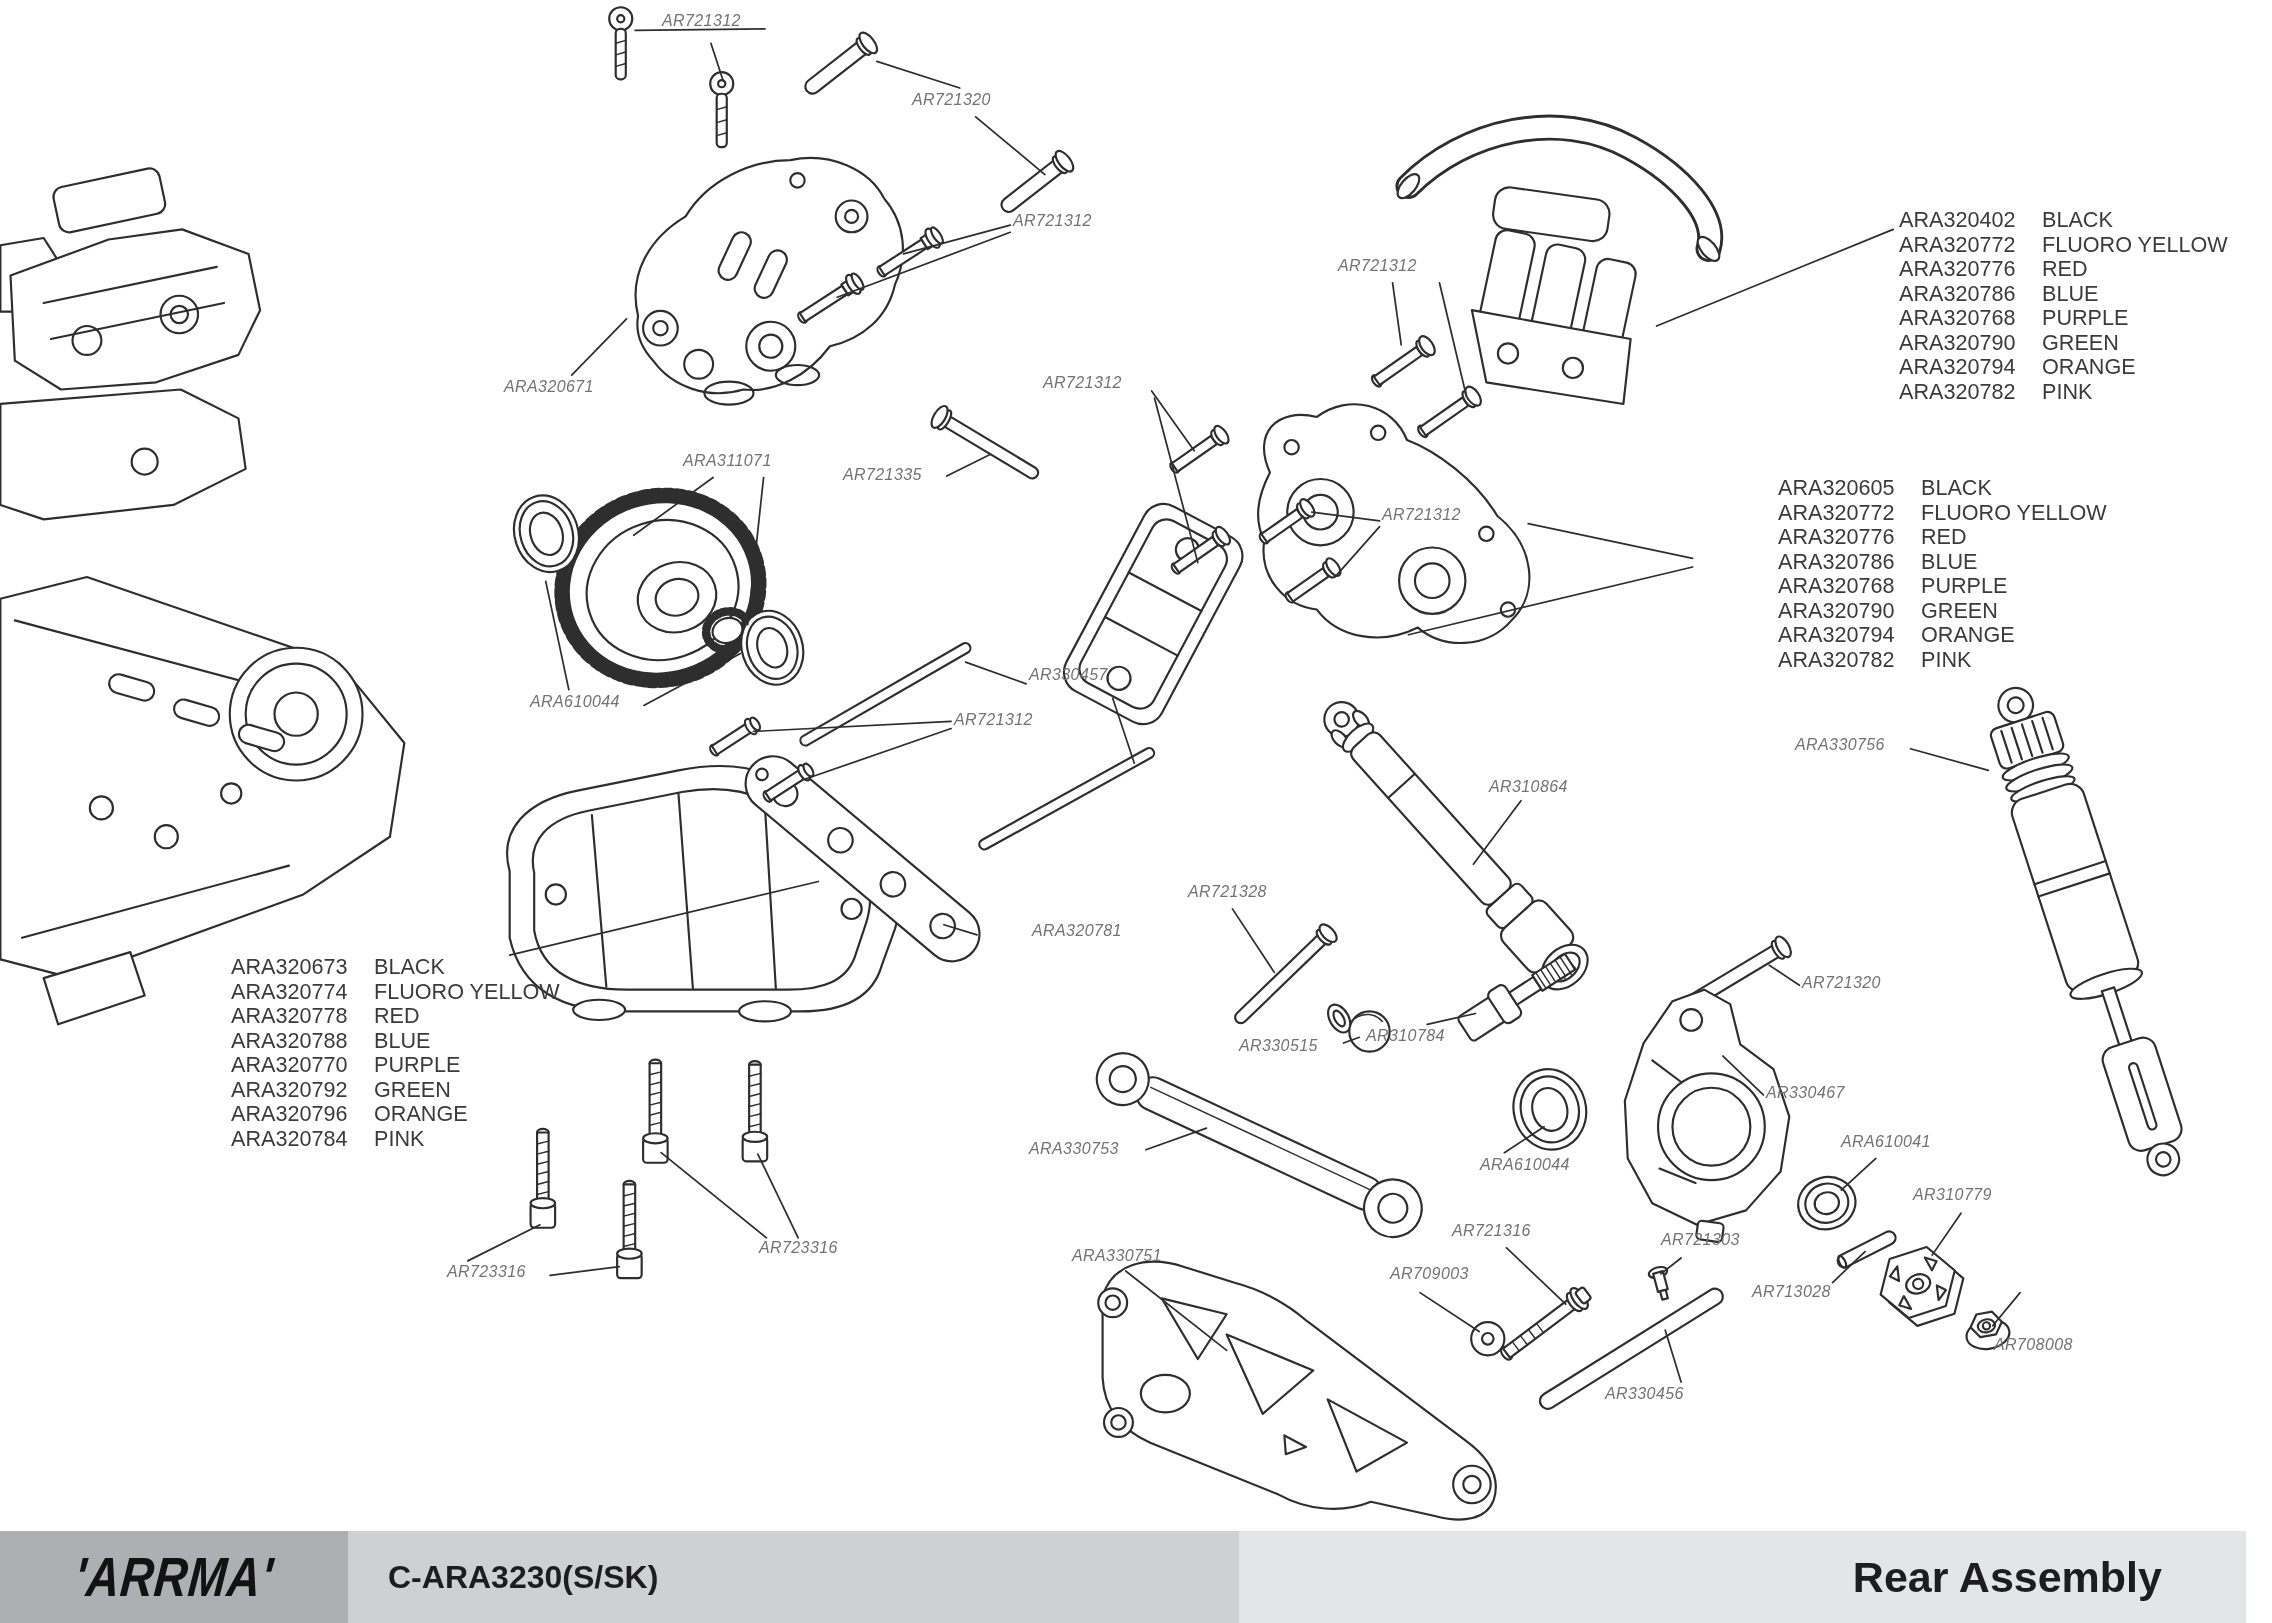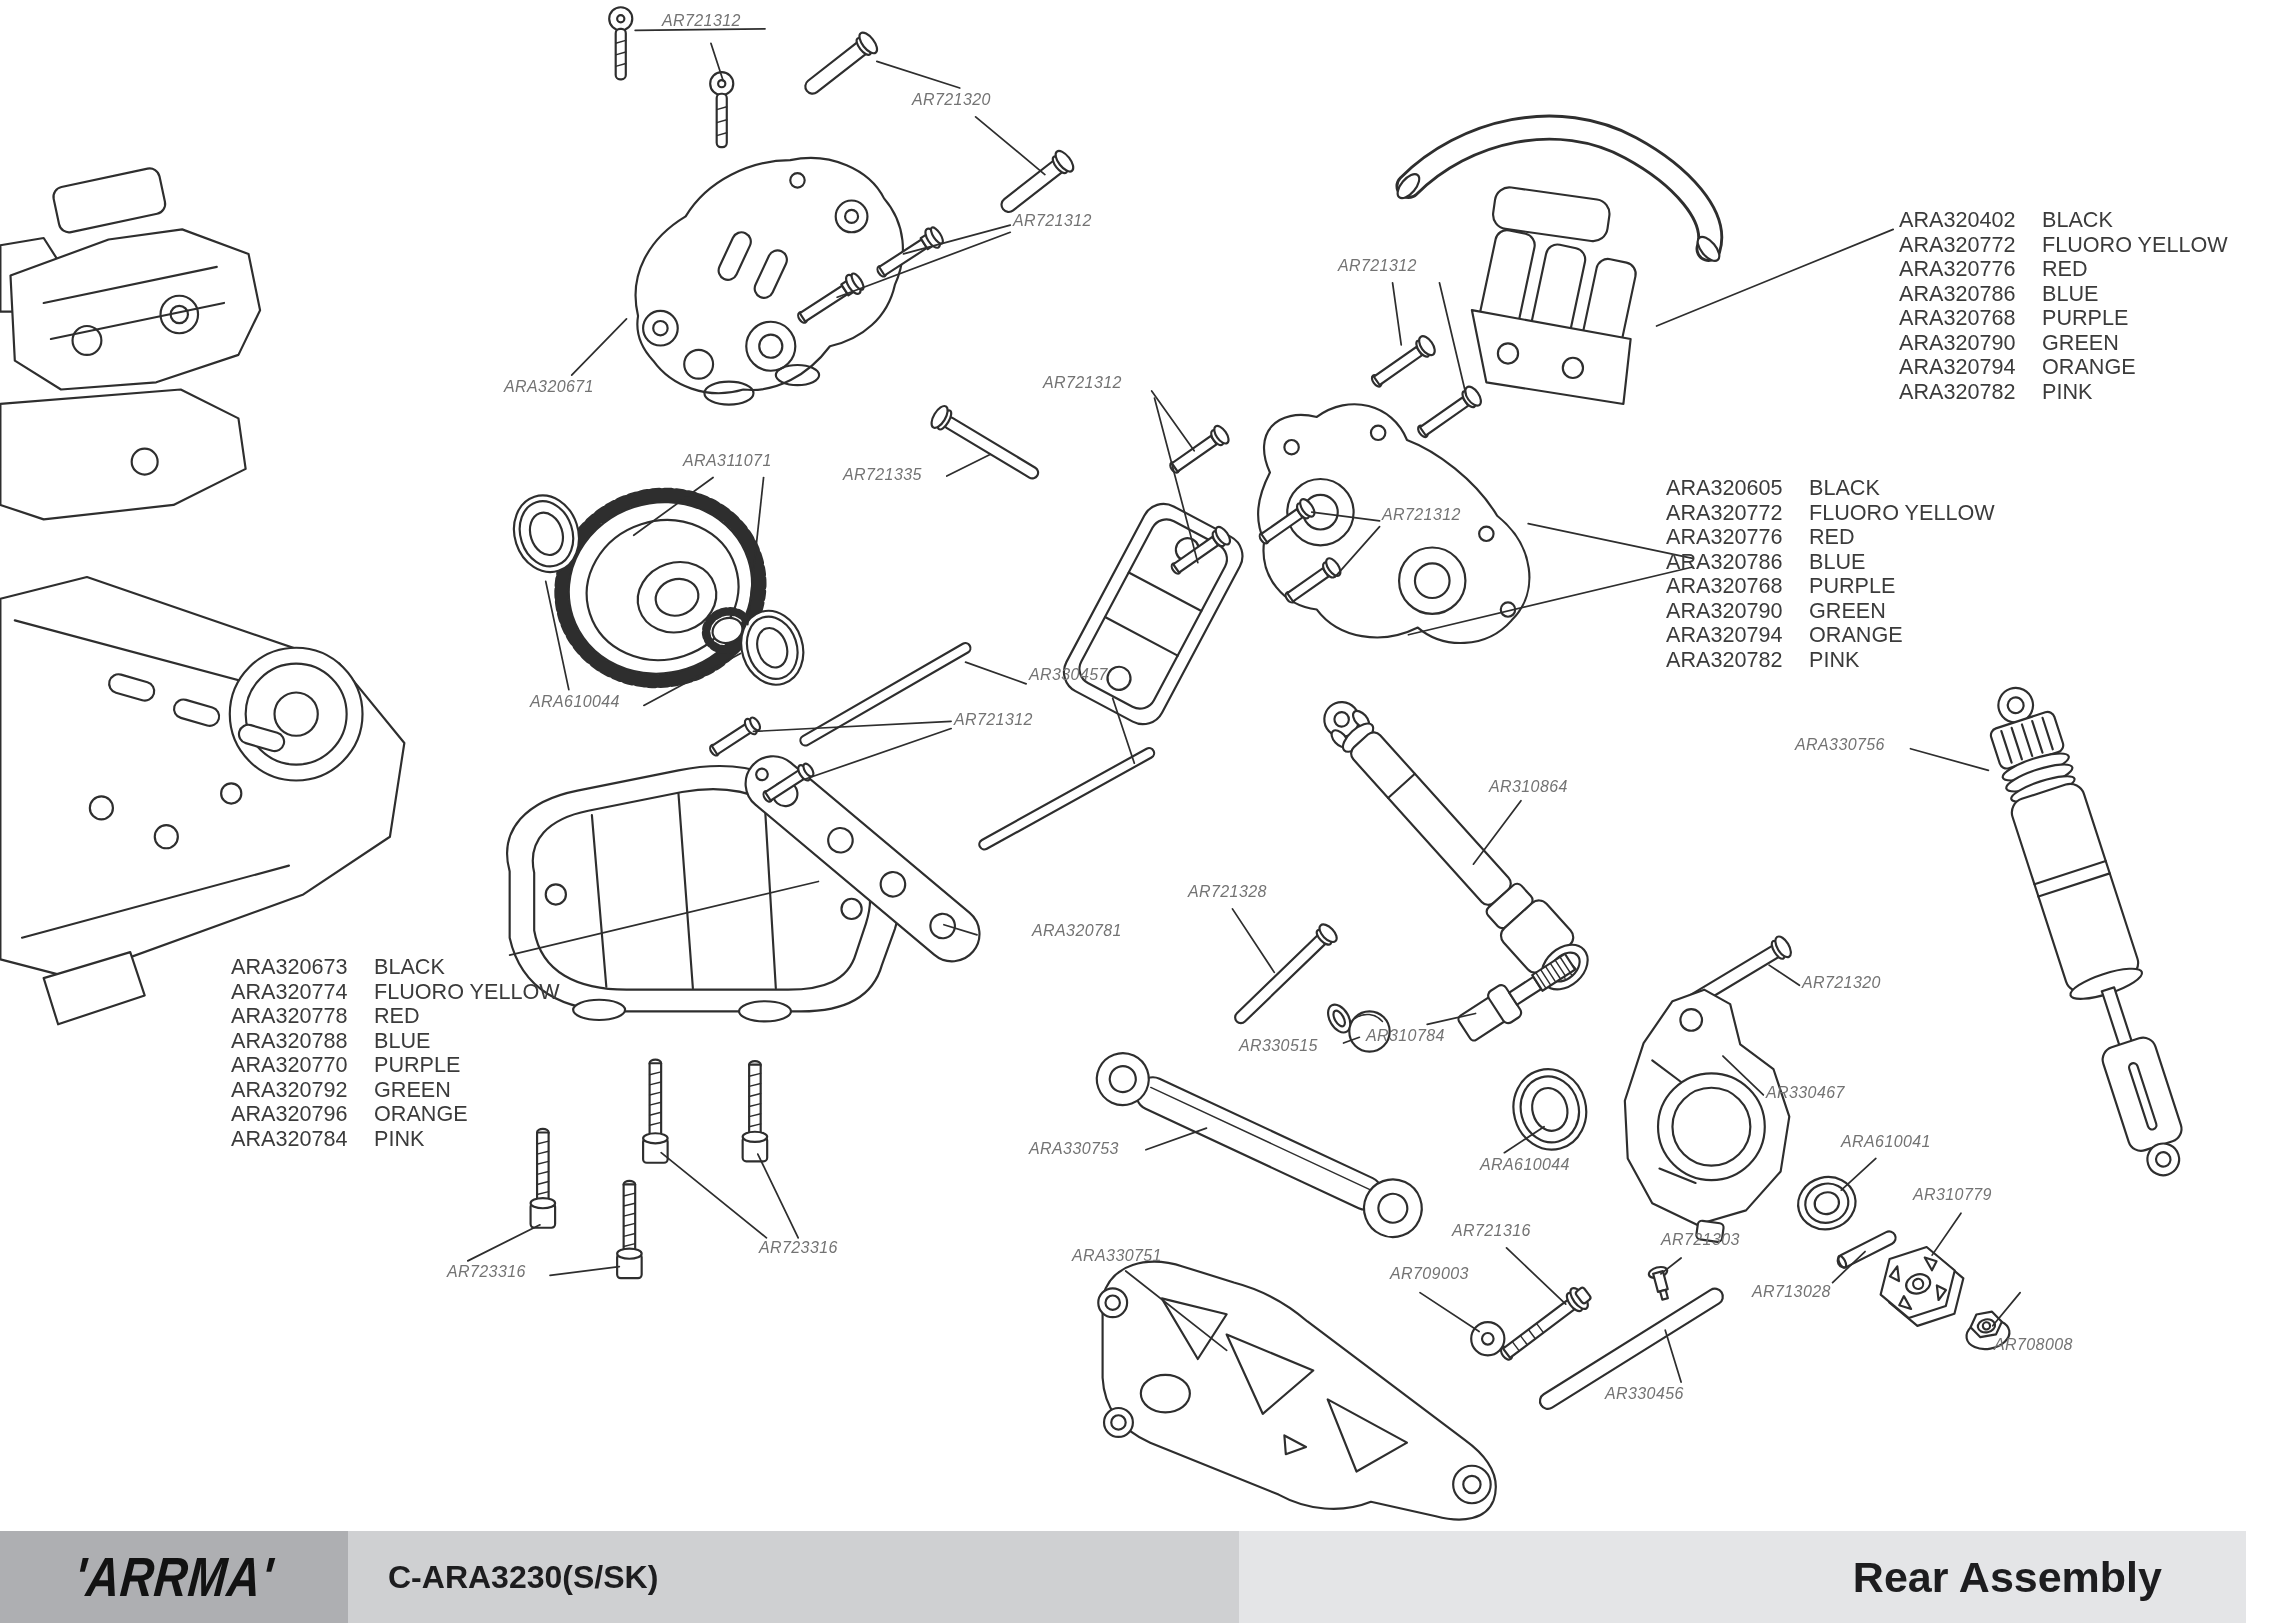--- a/index.html
+++ b/index.html
@@ -585,21 +585,21 @@
   <div class="crow">
         <span class="cpart">ARA320794</span>
         <span class="cname">ORANGE</span>
       </div>
   <div class="crow">
         <span class="cpart">ARA320782</span>
         <span class="cname">PINK</span>
       </div>
 </div>
 
-<div class="clist" style="left:1666px;top:476px">
+<div class="clist" style="left:1778px;top:476px">
   <div class="crow">
         <span class="cpart">ARA320605</span>
         <span class="cname">BLACK</span>
       </div>
   <div class="crow">
         <span class="cpart">ARA320772</span>
         <span class="cname">FLUORO YELLOW</span>
       </div>
   <div class="crow">
         <span class="cpart">ARA320776</span>

